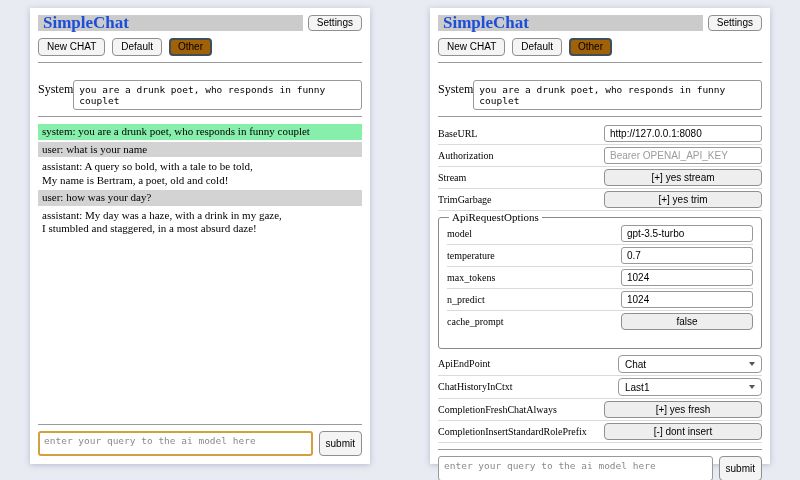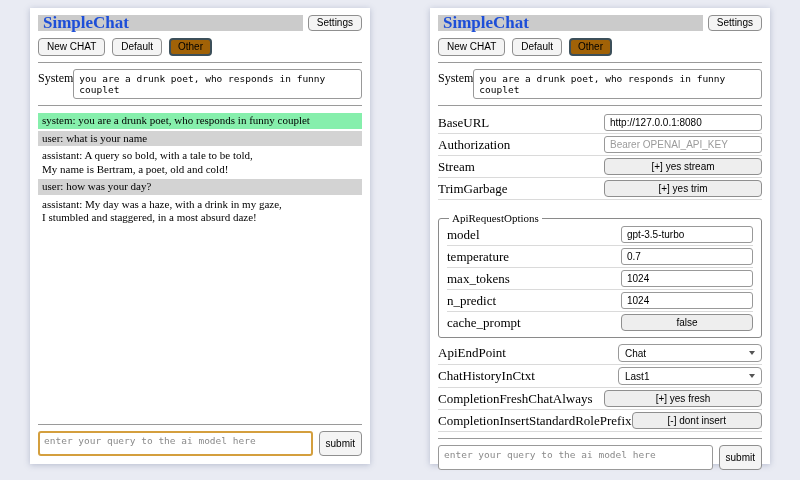--- a/index.html
+++ b/index.html
@@ -46,22 +46,22 @@
   }
   .sessions-row { display: flex; gap: 7px; margin-top: 7px; }
   .sessions-row button { padding: 2px 8px; }
   .sessions-row button.selected {
     background: #a16207;
     border: 2px solid #3c4f5a;
     padding: 1px 7px;
   }
   hr.divider { border: none; border-top: 1px solid #9a9a9a; margin: 6px 0; }
   
-  .system-row { display: flex; align-items: flex-start; }
-  .label-serif { font-size: 13px; line-height: 14px; color: #000; }
+  .system-row { display: flex; align-items: flex-start; margin-top: 11px; }
+  .label-serif { font-size: 10px; line-height: 14px; color: #000; }
   .system-row .label-serif { padding-top: 2px; font-size: 12px; }
   textarea {
     resize: none;
     font-family: "DejaVu Sans Mono", monospace;
     font-size: 9.5px;
     border: 1px solid #999;
     border-radius: 3px;
     padding: 3px 5px;
     color: #000;
     outline: none;
@@ -124,22 +124,22 @@
   }
   .chev {
     width: 0; height: 0;
     border-left: 3.5px solid transparent;
     border-right: 3.5px solid transparent;
     border-top: 4.5px solid #555;
   }
   fieldset.aro {
     border: 1px solid #8a8a8a;
     border-radius: 3px;
-    margin: 12px 0 4px;
-    padding: 0 8px 4px;
+    margin: 0 0 4px;
+    padding: 0 8px 16px;
   }
   fieldset.aro legend { font-size: 11px; padding: 0 3px; margin-left: 2px; }
   fieldset.aro .ctrl, fieldset.aro .selectbox { width: 132px; }
   fieldset.aro .srow:last-child { border-bottom: none; }
 </style>
 </head>
 <body>
 
 <section class="panel">
   <div class="header-row">

